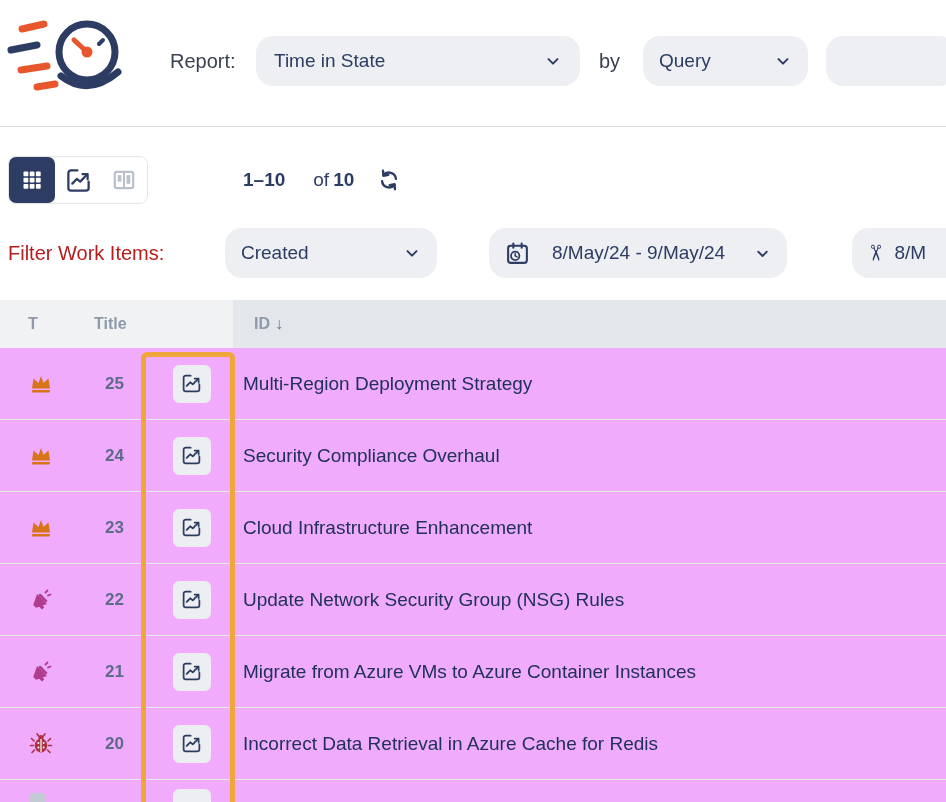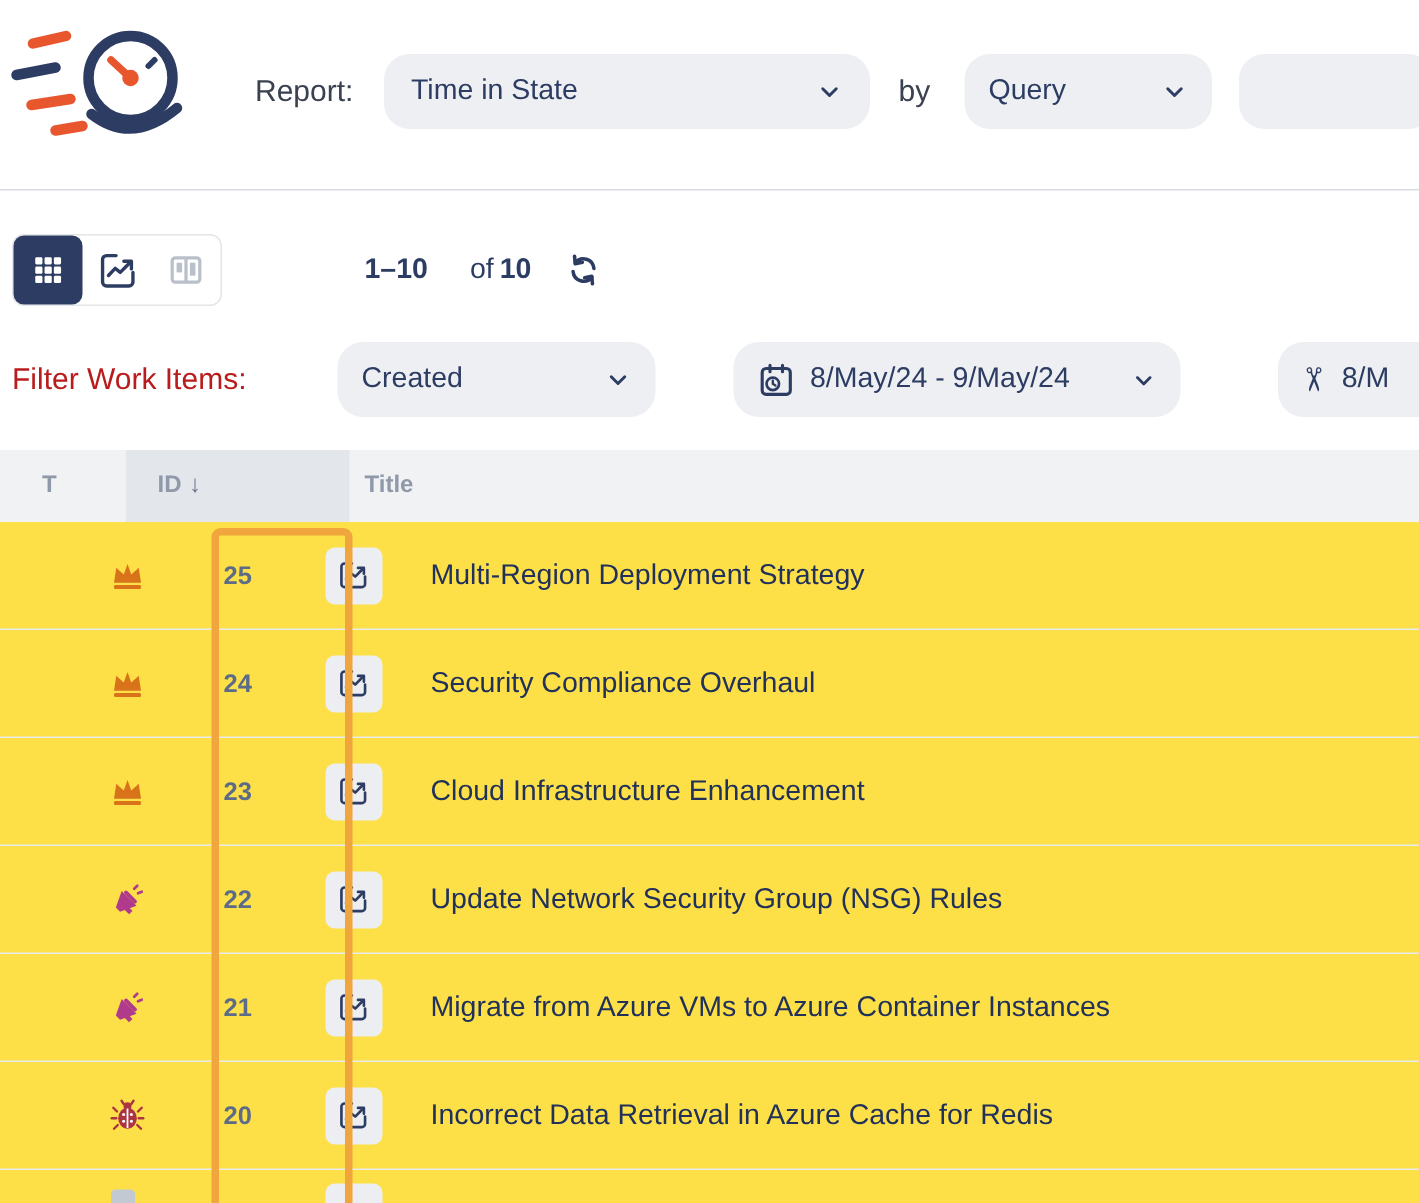--- a/index.html
+++ b/index.html
@@ -40,21 +40,21 @@
   
   .thead { position:absolute; left:0; top:300px; width:946px; height:48px; background:#f1f2f4;
     display:grid; grid-template-columns:84px 149px 713px; font-size:16px; font-weight:bold;
     color:#8f99a9; }
   .thead .cell { display:flex; align-items:center; cursor:pointer; }
   .th-type { padding-left:28px; }
   .th-id { padding-left:21px; background:#e3e6ea; gap:5px; }
   .th-title { padding-left:10px; }
   .tbody { position:absolute; left:0; top:348px; width:946px; }
   .row { height:72px; display:grid; grid-template-columns:84px 66px 83px 1fr;
-    align-items:center; border-bottom:1px solid #e8eaee; background:#fde047;padding-left:44px; }
+    align-items:center; border-bottom:1px solid #e8eaee; background:#f0abfc; }
   .cell-type { padding-left:29px; display:flex; }
   .cell-id { padding-left:21px; font-size:17px; font-weight:bold; color:#5c6b88; }
   .chart-btn { width:38px; height:38px; background:#eceef1; border-radius:6px; margin:0 auto;
     display:flex; align-items:center; justify-content:center; cursor:pointer; }
   .cell-title { padding-left:10px; font-size:19px; color:#21315a; cursor:pointer; }
   .row.partial { align-items:start; border-bottom:none; }
   .row.partial .chart-btn { margin-top:9px; }
   .partial-type { margin-top:13px; margin-left:30px; width:16px; height:9px;
     border-radius:3px 3px 0 0; background:#c3c9d2; }
 
@@ -166,21 +166,21 @@
 
   <div class="control fctrl" style="left:225px; width:212px; padding:0 16px;">
     <span class="val">Created</span>
     <span class="chev">
       <svg width="18" height="18" viewBox="0 0 24 24">
           <path d="M6 9.5 l6 6 6 -6" fill="none" stroke="#2d3c63" stroke-width="2.6" stroke-linecap="round" stroke-linejoin="round"></path>
         </svg>
     </span>
   </div>
 
-  <div class="control fctrl" style="left:489px; width:298px; padding:0 16px; gap:10px;justify-content:center;">
+  <div class="control fctrl" style="left:489px; width:298px; padding:0 16px; gap:22px;justify-content:center;">
     <svg width="25" height="25" viewBox="0 0 24 24">
       <g fill="none" stroke="#2d3c63" stroke-width="2" stroke-linecap="round">
         <rect x="3" y="4.5" width="18" height="16.5" rx="2.5"></rect>
         <line x1="8" y1="2.5" x2="8" y2="6.5"></line>
         <line x1="16" y1="2.5" x2="16" y2="6.5"></line>
       </g>
       <circle cx="9.8" cy="14.3" r="4" fill="none" stroke="#2d3c63" stroke-width="1.7"></circle>
       <path d="M9.8 12.2 V14.3 L11.5 15.3" fill="none" stroke="#2d3c63" stroke-width="1.5" stroke-linecap="round"></path>
     </svg>
     <span class="val">8/May/24 - 9/May/24</span>
@@ -191,25 +191,25 @@
     </span>
   </div>
 
   <div class="control fctrl" style="left:852px; width:110px; padding:0 14px; gap:10px;">
     <span style="font-size:22px; display:inline-block; transform:rotate(90deg);">✂</span>
     <span class="val">8/M</span>
   </div>
 
   <div class="thead">
     <div class="cell th-type">T</div>
+    <div class="cell th-title">Title</div>
     <div class="cell th-id">
       <span>ID</span>
       <span style="color:#6b7689;">↓</span>
     </div>
-    <div class="cell th-title">Title</div>
   </div>
 
   <div class="tbody">
 
     <div class="row">
       <div class="cell-type">
         <svg width="24" height="24" viewBox="0 0 24 24">
           <path d="M3 16.5 L4.5 6.5 L9.5 11 L12 4 L14.5 11 L19.5 6.5 L21 16.5 Z" fill="#d9731a"></path>
           <rect x="3" y="18" width="18" height="2.6" rx="1" fill="#d9731a"></rect>
         </svg>

